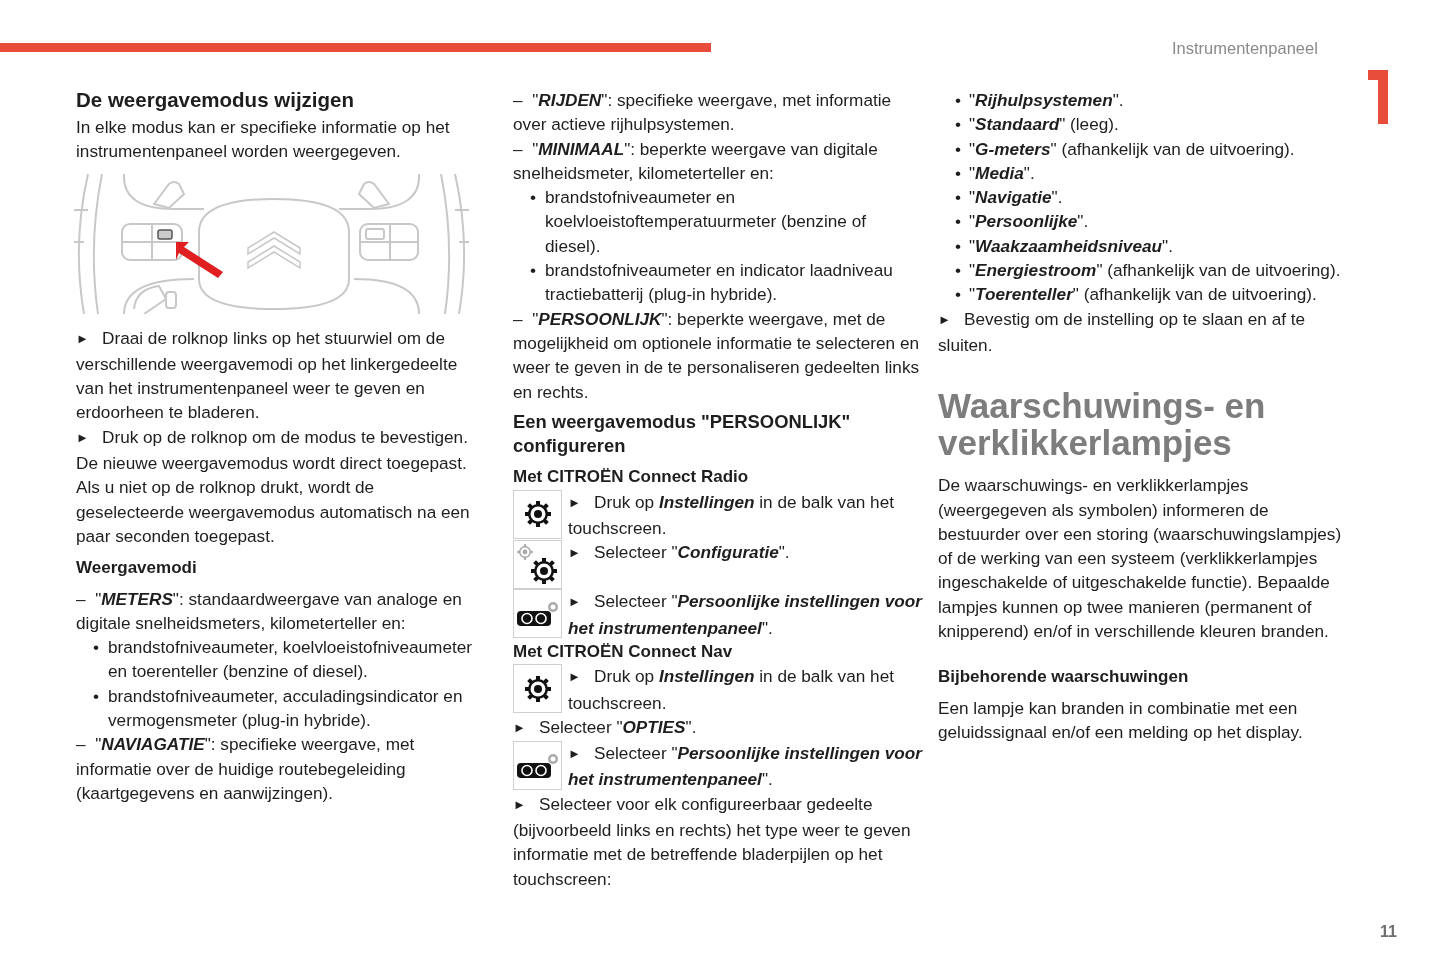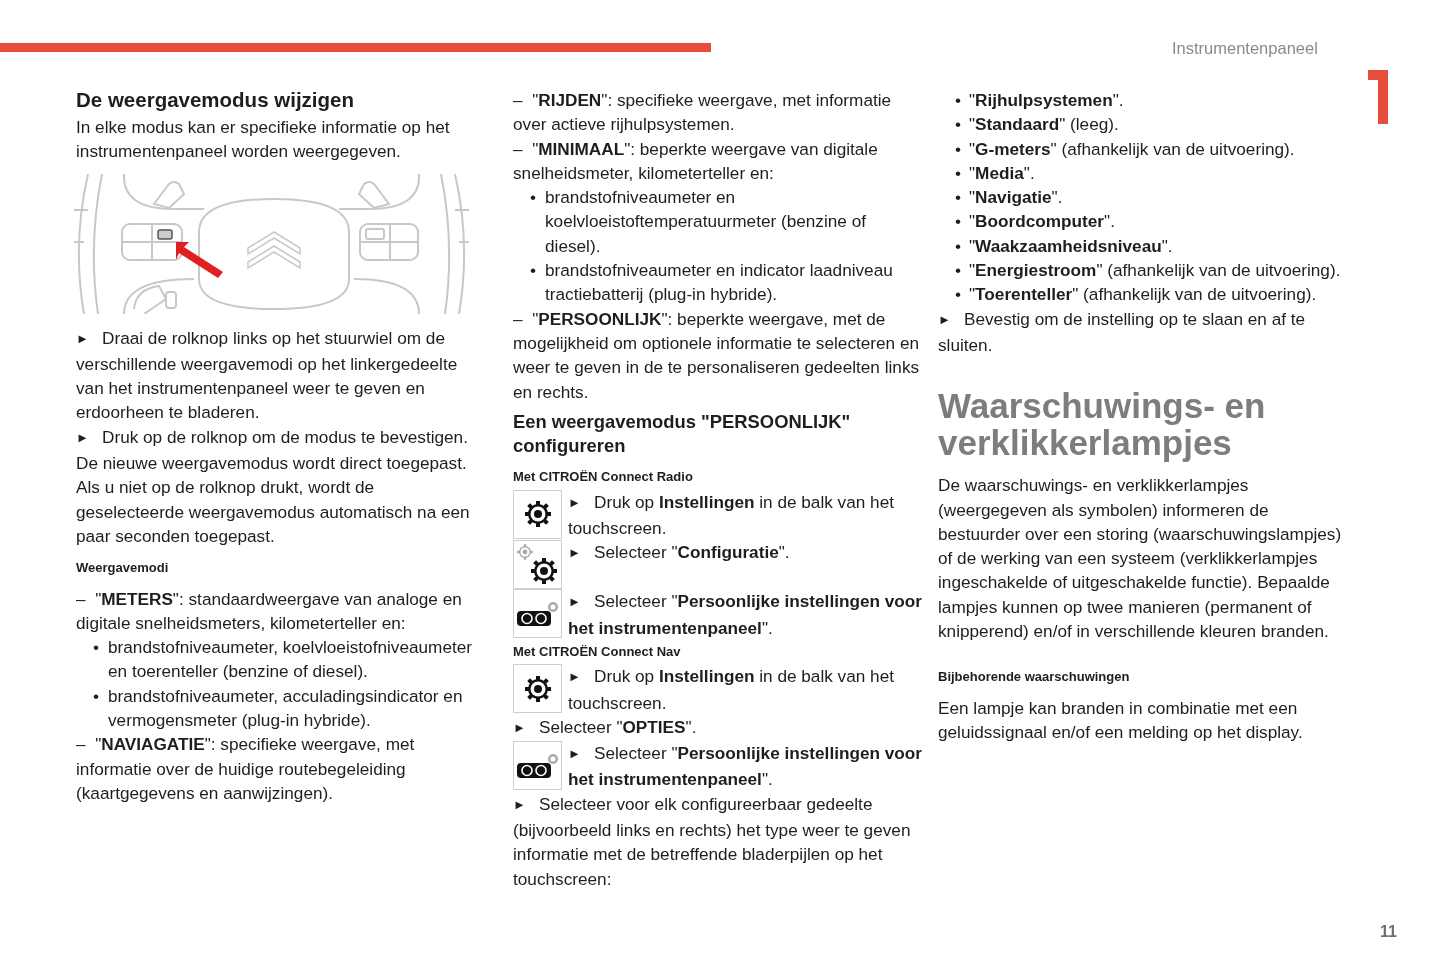--- a/index.html
+++ b/index.html
@@ -6,23 +6,23 @@
   html, body { width:1445px; height:964px; background:#ffffff; overflow:hidden; }
   body { position:relative; font-family:"Liberation Sans", sans-serif; color:#1e1e1e; font-size:17.2px; line-height:24.3px; }
   .topbar { position:absolute; left:0; top:43px; width:711px; height:9px; background:#e84c3a; }
   .running-head { position:absolute; left:1172px; top:36px; font-size:16.5px; color:#8a8a8a; }
   .chapter-num { position:absolute; left:1364px; top:68px; width:30px; height:58px; }
   .page-num { position:absolute; left:1380px; top:920px; font-size:16px; font-weight:bold; color:#6e6e6e; }
   .col { position:absolute; top:88px; width:410px; }
   .c1 { left:76px; } .c2 { left:513px; } .c3 { left:938px; }
   h2 { font-size:20.5px; font-weight:bold; line-height:24px; margin:0 0 3px 0; color:#1e1e1e; }
   h3 { font-size:18.4px; font-weight:bold; line-height:24.3px; color:#1e1e1e; }
-  h4 { font-size:13px; font-weight:bold; line-height:24.3px; color:#1e1e1e; }
+  h4 { font-size:17px; font-weight:bold; line-height:24.3px; color:#1e1e1e; }
   p { margin:0; }
-  b { font-weight:bold; }
+  b { font-weight:bold;font-style:italic; }
   .tri { display:inline-block; width:26px; }
   .tri-ic { font-size:13px; position:relative; top:-1px; }
   .bullet-list { list-style:none; }
   .bullet-list li { position:relative; padding-left:32px; }
   .bullet-list li::before { content:"•"; position:absolute; left:17px; }
   .bl3 li { padding-left:31px; }
   .bl3 li::before { left:17px; }
   .wheel { width:395px; height:140px; margin:10px 0 12px -2px; display:block; }
   .icon-row { display:flex; align-items:flex-start; }
   .icon-box { width:49px; height:49px; border:1px solid #cfcfcf; flex:0 0 49px; display:flex; align-items:center; justify-content:center; margin-right:6px; background:#fff; }
@@ -208,21 +208,21 @@
   <p><span class="tri"><span class="tri-ic">►</span></span><span>Selecteer voor elk configureerbaar gedeelte (bijvoorbeeld links en rechts) het type weer te geven informatie met de betreffende bladerpijlen op het touchscreen:</span></p>
 </div>
 
 <div class="col c3">
   <ul class="bullet-list bl3">
     <li><span>"</span><b>Rijhulpsystemen</b><span>"</span><span>.</span></li>
     <li><span>"</span><b>Standaard</b><span>"</span><span> (leeg).</span></li>
     <li><span>"</span><b>G-meters</b><span>"</span><span> (afhankelijk van de uitvoering).</span></li>
     <li><span>"</span><b>Media</b><span>"</span><span>.</span></li>
     <li><span>"</span><b>Navigatie</b><span>"</span><span>.</span></li>
-    <li><span>"</span><b>Boordcomputer</b><span>"</span><span>.</span></li>
+    <li><span>"</span><b>Persoonlijke</b><span>"</span><span>.</span></li>
     <li><span>"</span><b>Waakzaamheidsniveau</b><span>"</span><span>.</span></li>
     <li><span>"</span><b>Energiestroom</b><span>"</span><span> (afhankelijk van de uitvoering).</span></li>
     <li><span>"</span><b>Toerenteller</b><span>"</span><span> (afhankelijk van de uitvoering).</span></li>
   </ul>
   <p><span class="tri"><span class="tri-ic">►</span></span><span>Bevestig om de instelling op te slaan en af te sluiten.</span></p>
 
   <div class="big-title">Waarschuwings- en verklikkerlampjes</div>
   <p>De waarschuwings- en verklikkerlampjes (weergegeven als symbolen) informeren de bestuurder over een storing (waarschuwingslampjes) of de werking van een systeem (verklikkerlampjes ingeschakelde of uitgeschakelde functie). Bepaalde lampjes kunnen op twee manieren (permanent of knipperend) en/of in verschillende kleuren branden.</p>
   <h4 style="margin-top:22px;margin-bottom:6px;">Bijbehorende waarschuwingen</h4>
   <p>Een lampje kan branden in combinatie met een geluidssignaal en/of een melding op het display.</p>

